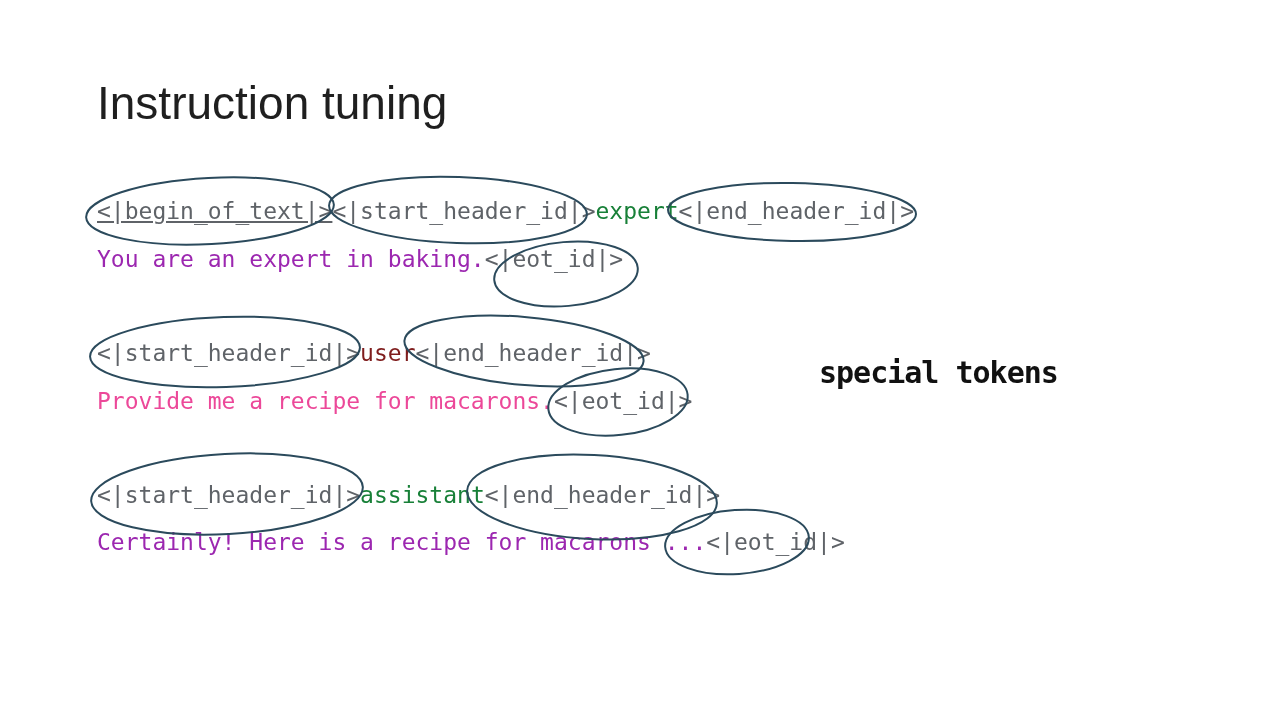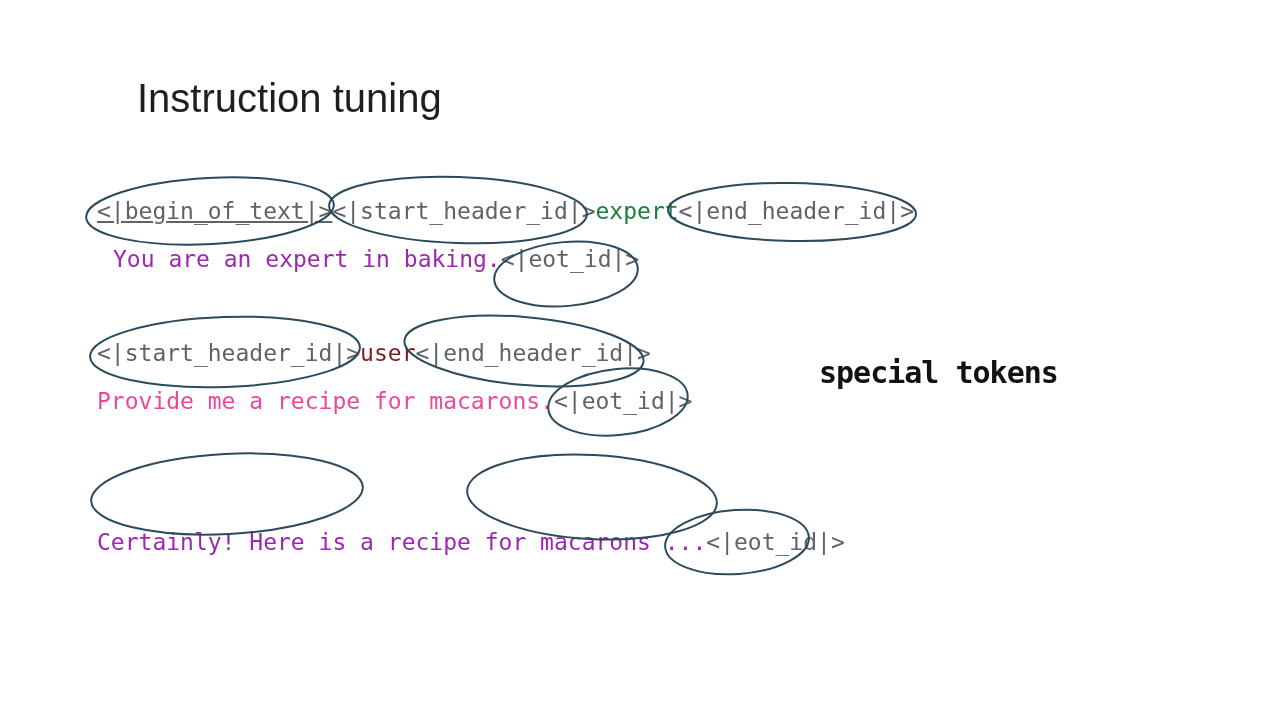--- a/index.html
+++ b/index.html
@@ -14,25 +14,24 @@
     background: #ffffff;
     overflow: hidden;
     font-family: "DejaVu Sans Mono", monospace;
   }
   .title {
     position: absolute;
     left: 97px;
     top: 76px;
     font-family: "Liberation Sans", "DejaVu Sans", sans-serif;
     font-weight: 500;
-    font-size: 40px;
+    font-size: 46px;
     letter-spacing: 0px;
     color: #1f1f1f;
     white-space: nowrap;
-    margin-left: 40px;
   }
   .token-line {
     position: absolute;
     left: 97px;
     font-family: "DejaVu Sans Mono", monospace;
     font-size: 23px;
     white-space: nowrap;
     line-height: 27px;
   }
   .line-1 { top: 198px; }
@@ -66,23 +65,24 @@
   }
 </style>
 </head>
 <body>
 
 <div class="slide">
 
   <div class="title" style="color: rgb(31, 31, 31);">Instruction tuning</div>
 
   <div class="token-line line-1"><span style="color: rgb(95, 99, 104); text-decoration: underline;">&lt;|begin_of_text|&gt;</span><span style="color: rgb(95, 99, 104);">&lt;|start_header_id|&gt;</span><span style="color: rgb(24, 128, 56);">expert</span><span style="color: rgb(95, 99, 104);">&lt;|end_header_id|&gt;</span></div>
-  <div class="token-line line-2"><span style="color: rgb(156, 39, 176); margin-left: 16px;">You are an expert in baking.</span><span style="color: rgb(95, 99, 104);">&lt;|eot_id|&gt;</span></div>
+  <div class="token-line line-2"><span style="color: rgb(156, 39, 176);">You are an expert in baking.</span><span style="color: rgb(95, 99, 104);">&lt;|eot_id|&gt;</span></div>
   <div class="token-line line-3"><span style="color: rgb(95, 99, 104);">&lt;|start_header_id|&gt;</span><span style="color: #7f1d1d;">user</span><span style="color: rgb(95, 99, 104);">&lt;|end_header_id|&gt;</span></div>
   <div class="token-line line-4"><span style="color: #ec4899;">Provide me a recipe for macarons.</span><span style="color: rgb(95, 99, 104);">&lt;|eot_id|&gt;</span></div>
+  <div class="token-line line-5"><span style="color: rgb(95, 99, 104);">&lt;|start_header_id|&gt;</span><span style="color: rgb(24, 128, 56);">assistant</span><span style="color: rgb(95, 99, 104);">&lt;|end_header_id|&gt;</span></div>
   <div class="token-line line-6"><span style="color: rgb(156, 39, 176);">Certainly! Here is a recipe for macarons ...</span><span style="color: rgb(95, 99, 104);">&lt;|eot_id|&gt;</span></div>
 
   <div class="side-label" style="color: rgb(17, 17, 17);">special tokens</div>
 
   <svg class="annotations" viewBox="0 0 1280 720" xmlns="http://www.w3.org/2000/svg">
     <ellipse class="annot" cx="210" cy="211" rx="124" ry="33" transform="rotate(-3 210 211)" stroke="#2b4a5c"></ellipse>
     <ellipse class="annot" cx="458" cy="210" rx="129" ry="33" transform="rotate(2 458 210)" stroke="#2b4a5c"></ellipse>
     <ellipse class="annot" cx="792" cy="212" rx="124" ry="29" transform="rotate(1 792 212)" stroke="#2b4a5c"></ellipse>
     <ellipse class="annot" cx="566" cy="274" rx="72" ry="32" transform="rotate(-5 566 274)" stroke="#2b4a5c"></ellipse>
     <ellipse class="annot" cx="225" cy="352" rx="135" ry="35" transform="rotate(-2 225 352)" stroke="#2b4a5c"></ellipse>

